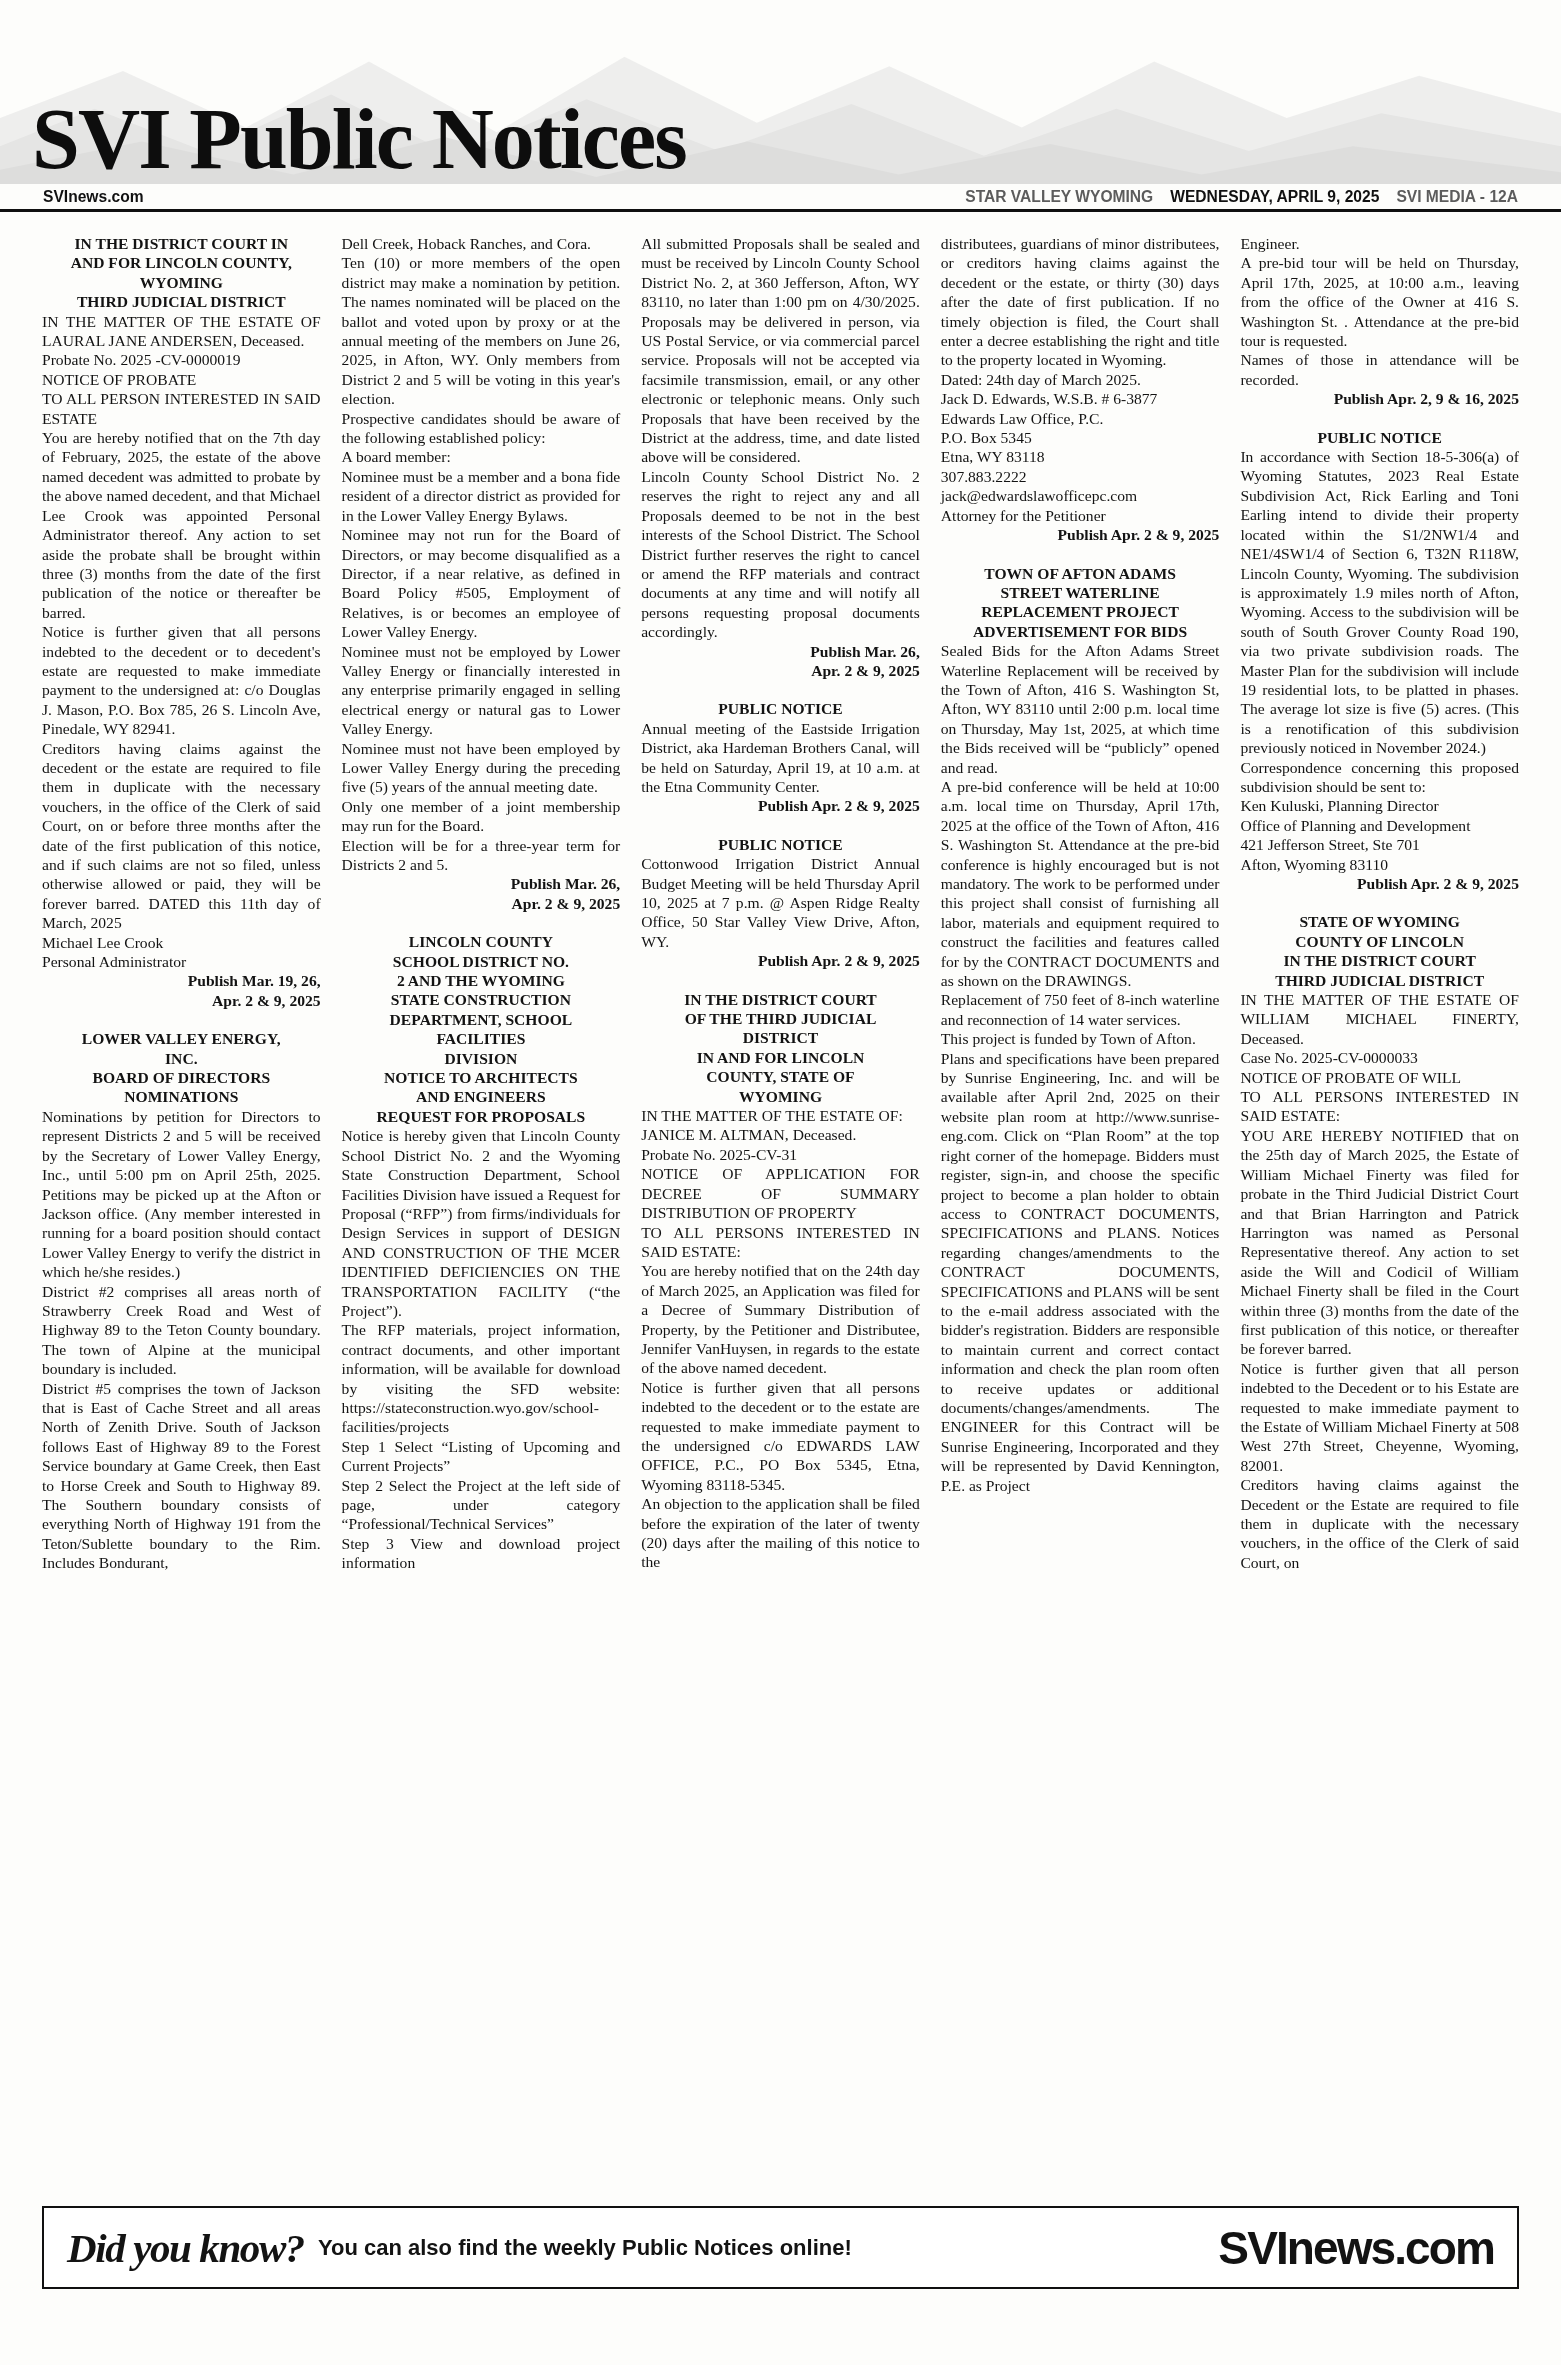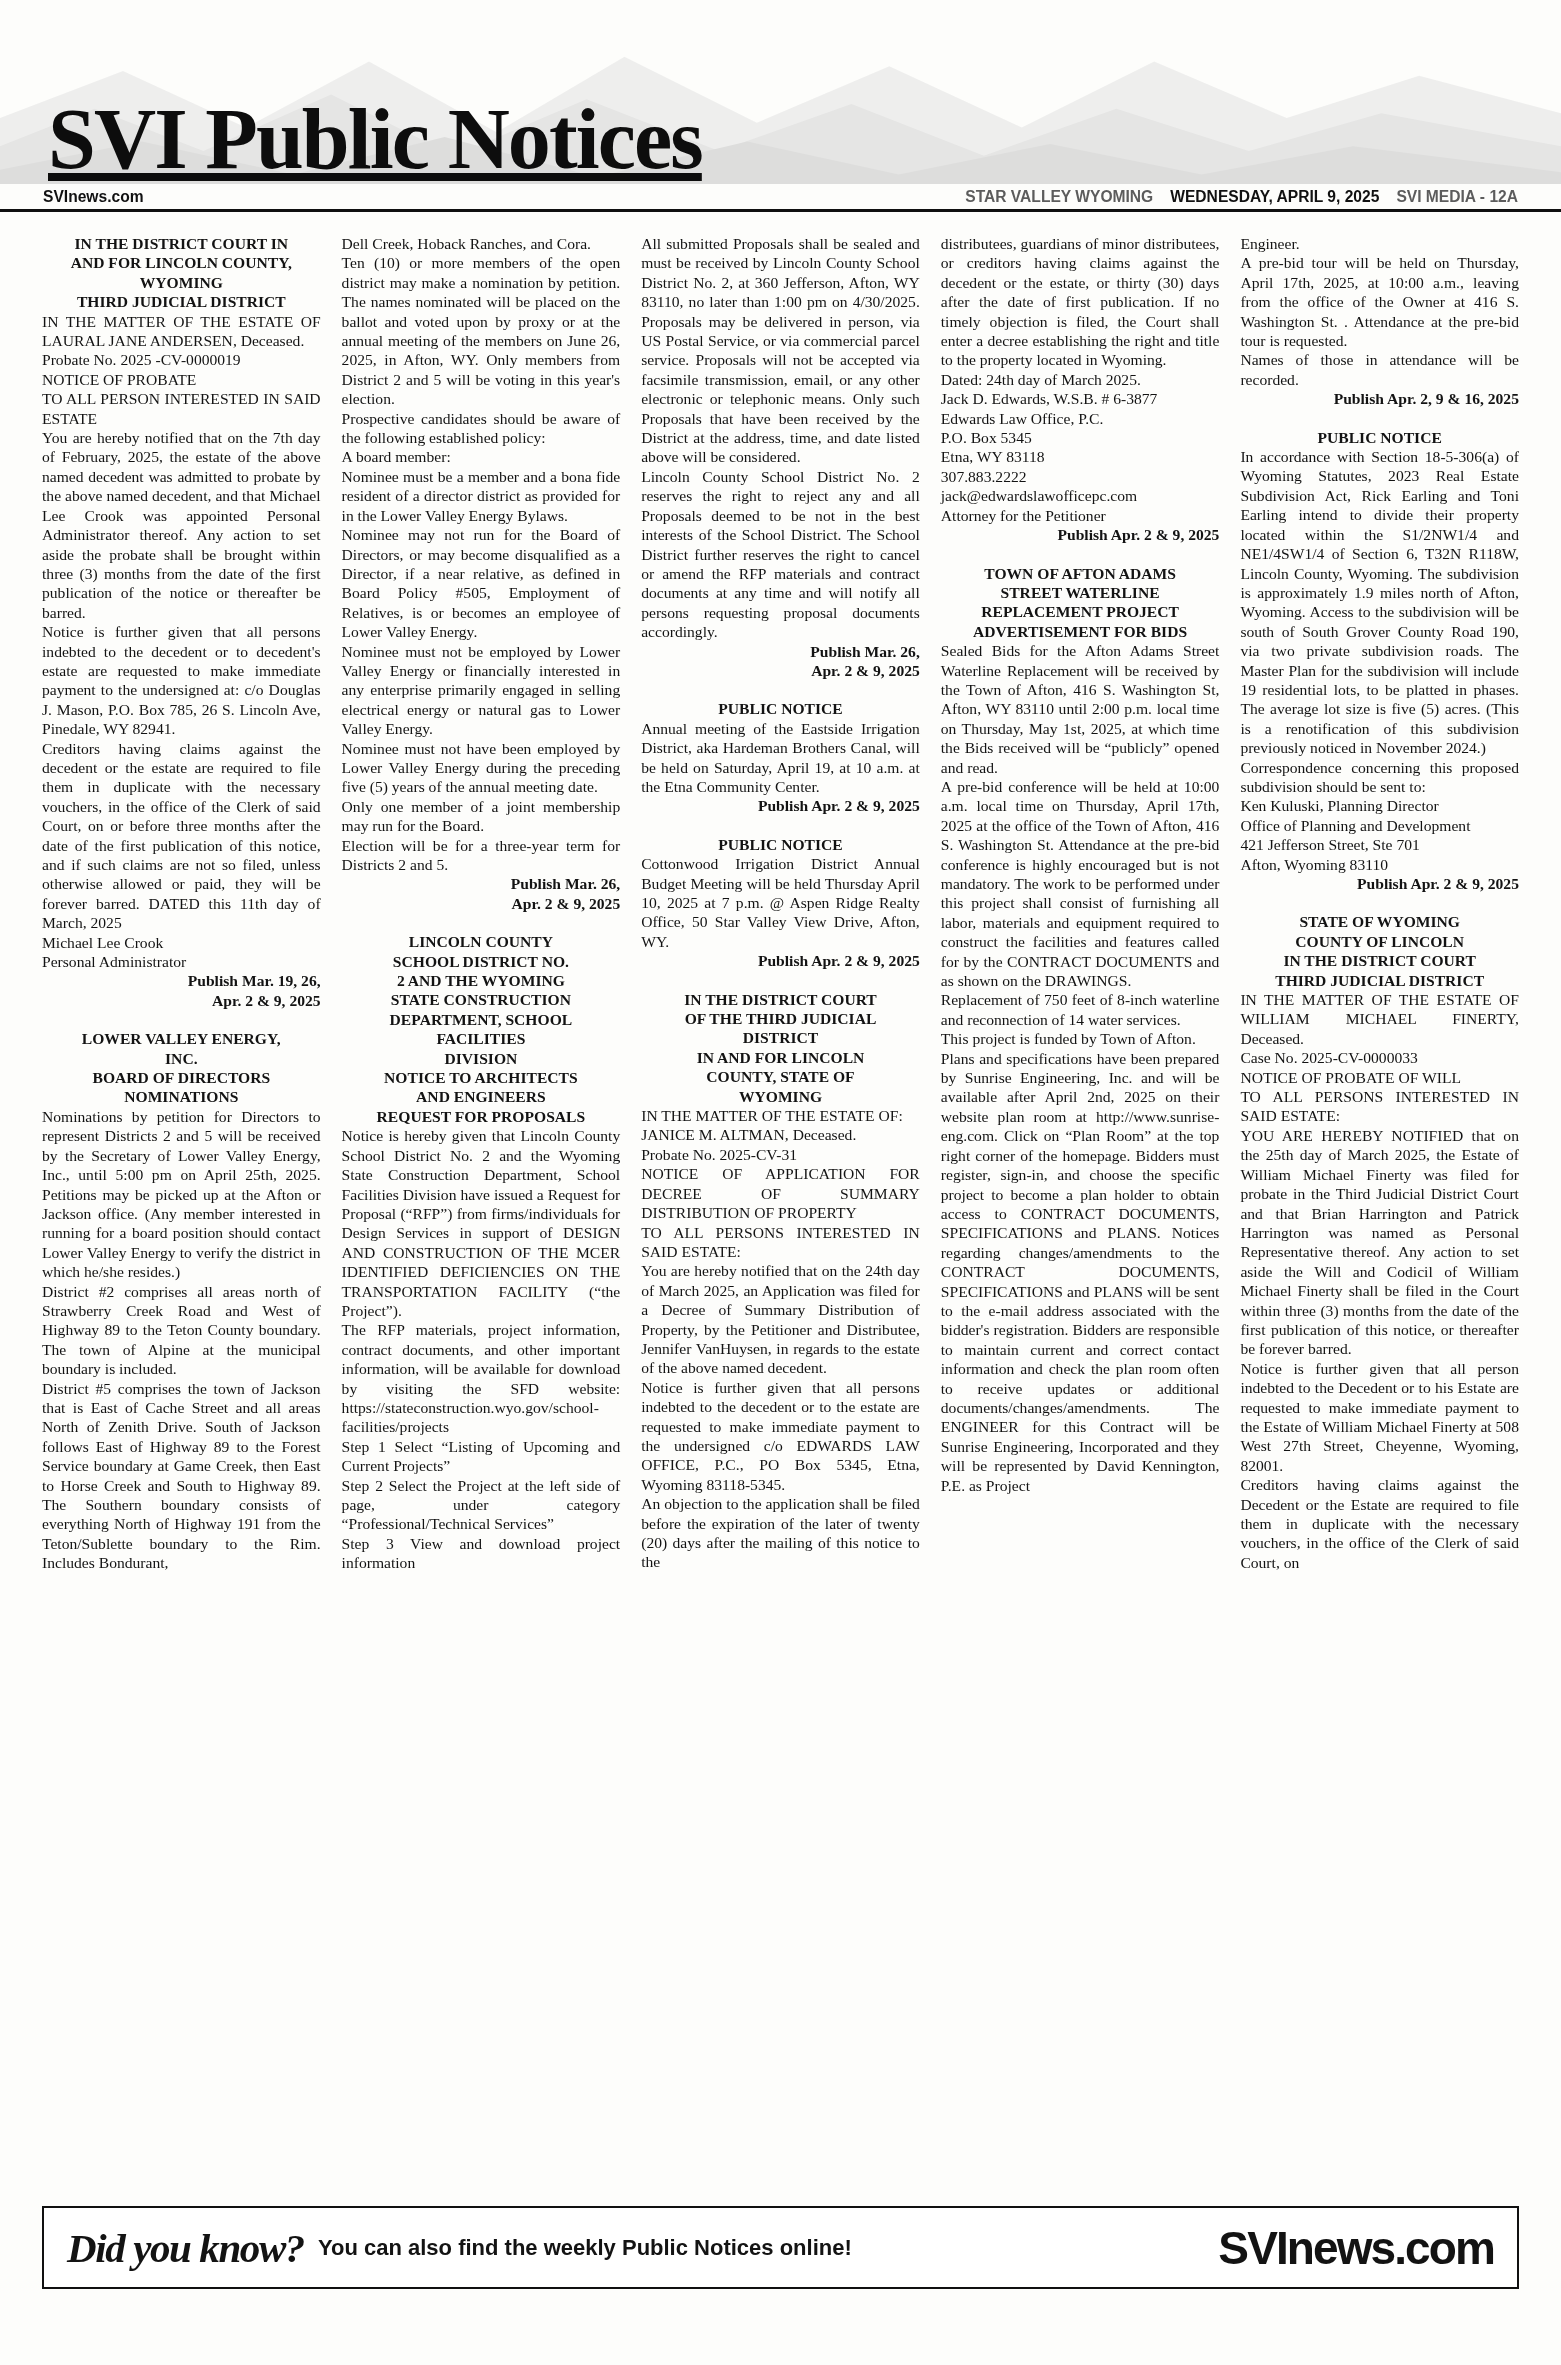--- a/index.html
+++ b/index.html
@@ -6,23 +6,23 @@
   html,body { background:#ffffff; }
   .page {
     position:relative; width:1561px; height:2413px; margin:0 auto;
     background:#fdfdfb; color:#131313; overflow:hidden;
     font-family:"Liberation Serif", serif;
   }
   
   .masthead { position:absolute; top:0; left:0; right:0; height:184px; }
   .mountains { position:absolute; top:4.7px; left:0; width:100%; height:179px; opacity:.55; }
   .masthead-title {
-    position:absolute; left:48px; bottom:1.9px;
+    position:absolute; left:32px; bottom:1.9px;
     font-family:"Liberation Serif", serif; font-weight:bold;
-    font-size:86px; line-height:1; letter-spacing:-1.9px; color:#0d0d0d;text-decoration:underline;
+    font-size:86px; line-height:1; letter-spacing:-1.9px; color:#0d0d0d;
   }
   .header-bar {
     position:absolute; top:184px; left:0; right:0; height:28px;
     border-bottom:3.3px solid #101010;
     display:flex; align-items:center; justify-content:space-between;
     padding:0 43px; font-family:"Liberation Sans", sans-serif; font-size:15.6px;
   }
   .header-site { font-weight:bold; color:#111; }
   .header-right { display:flex; gap:17px; white-space:nowrap; }
   .header-loc  { color:#5c5c5c; font-weight:bold; }

